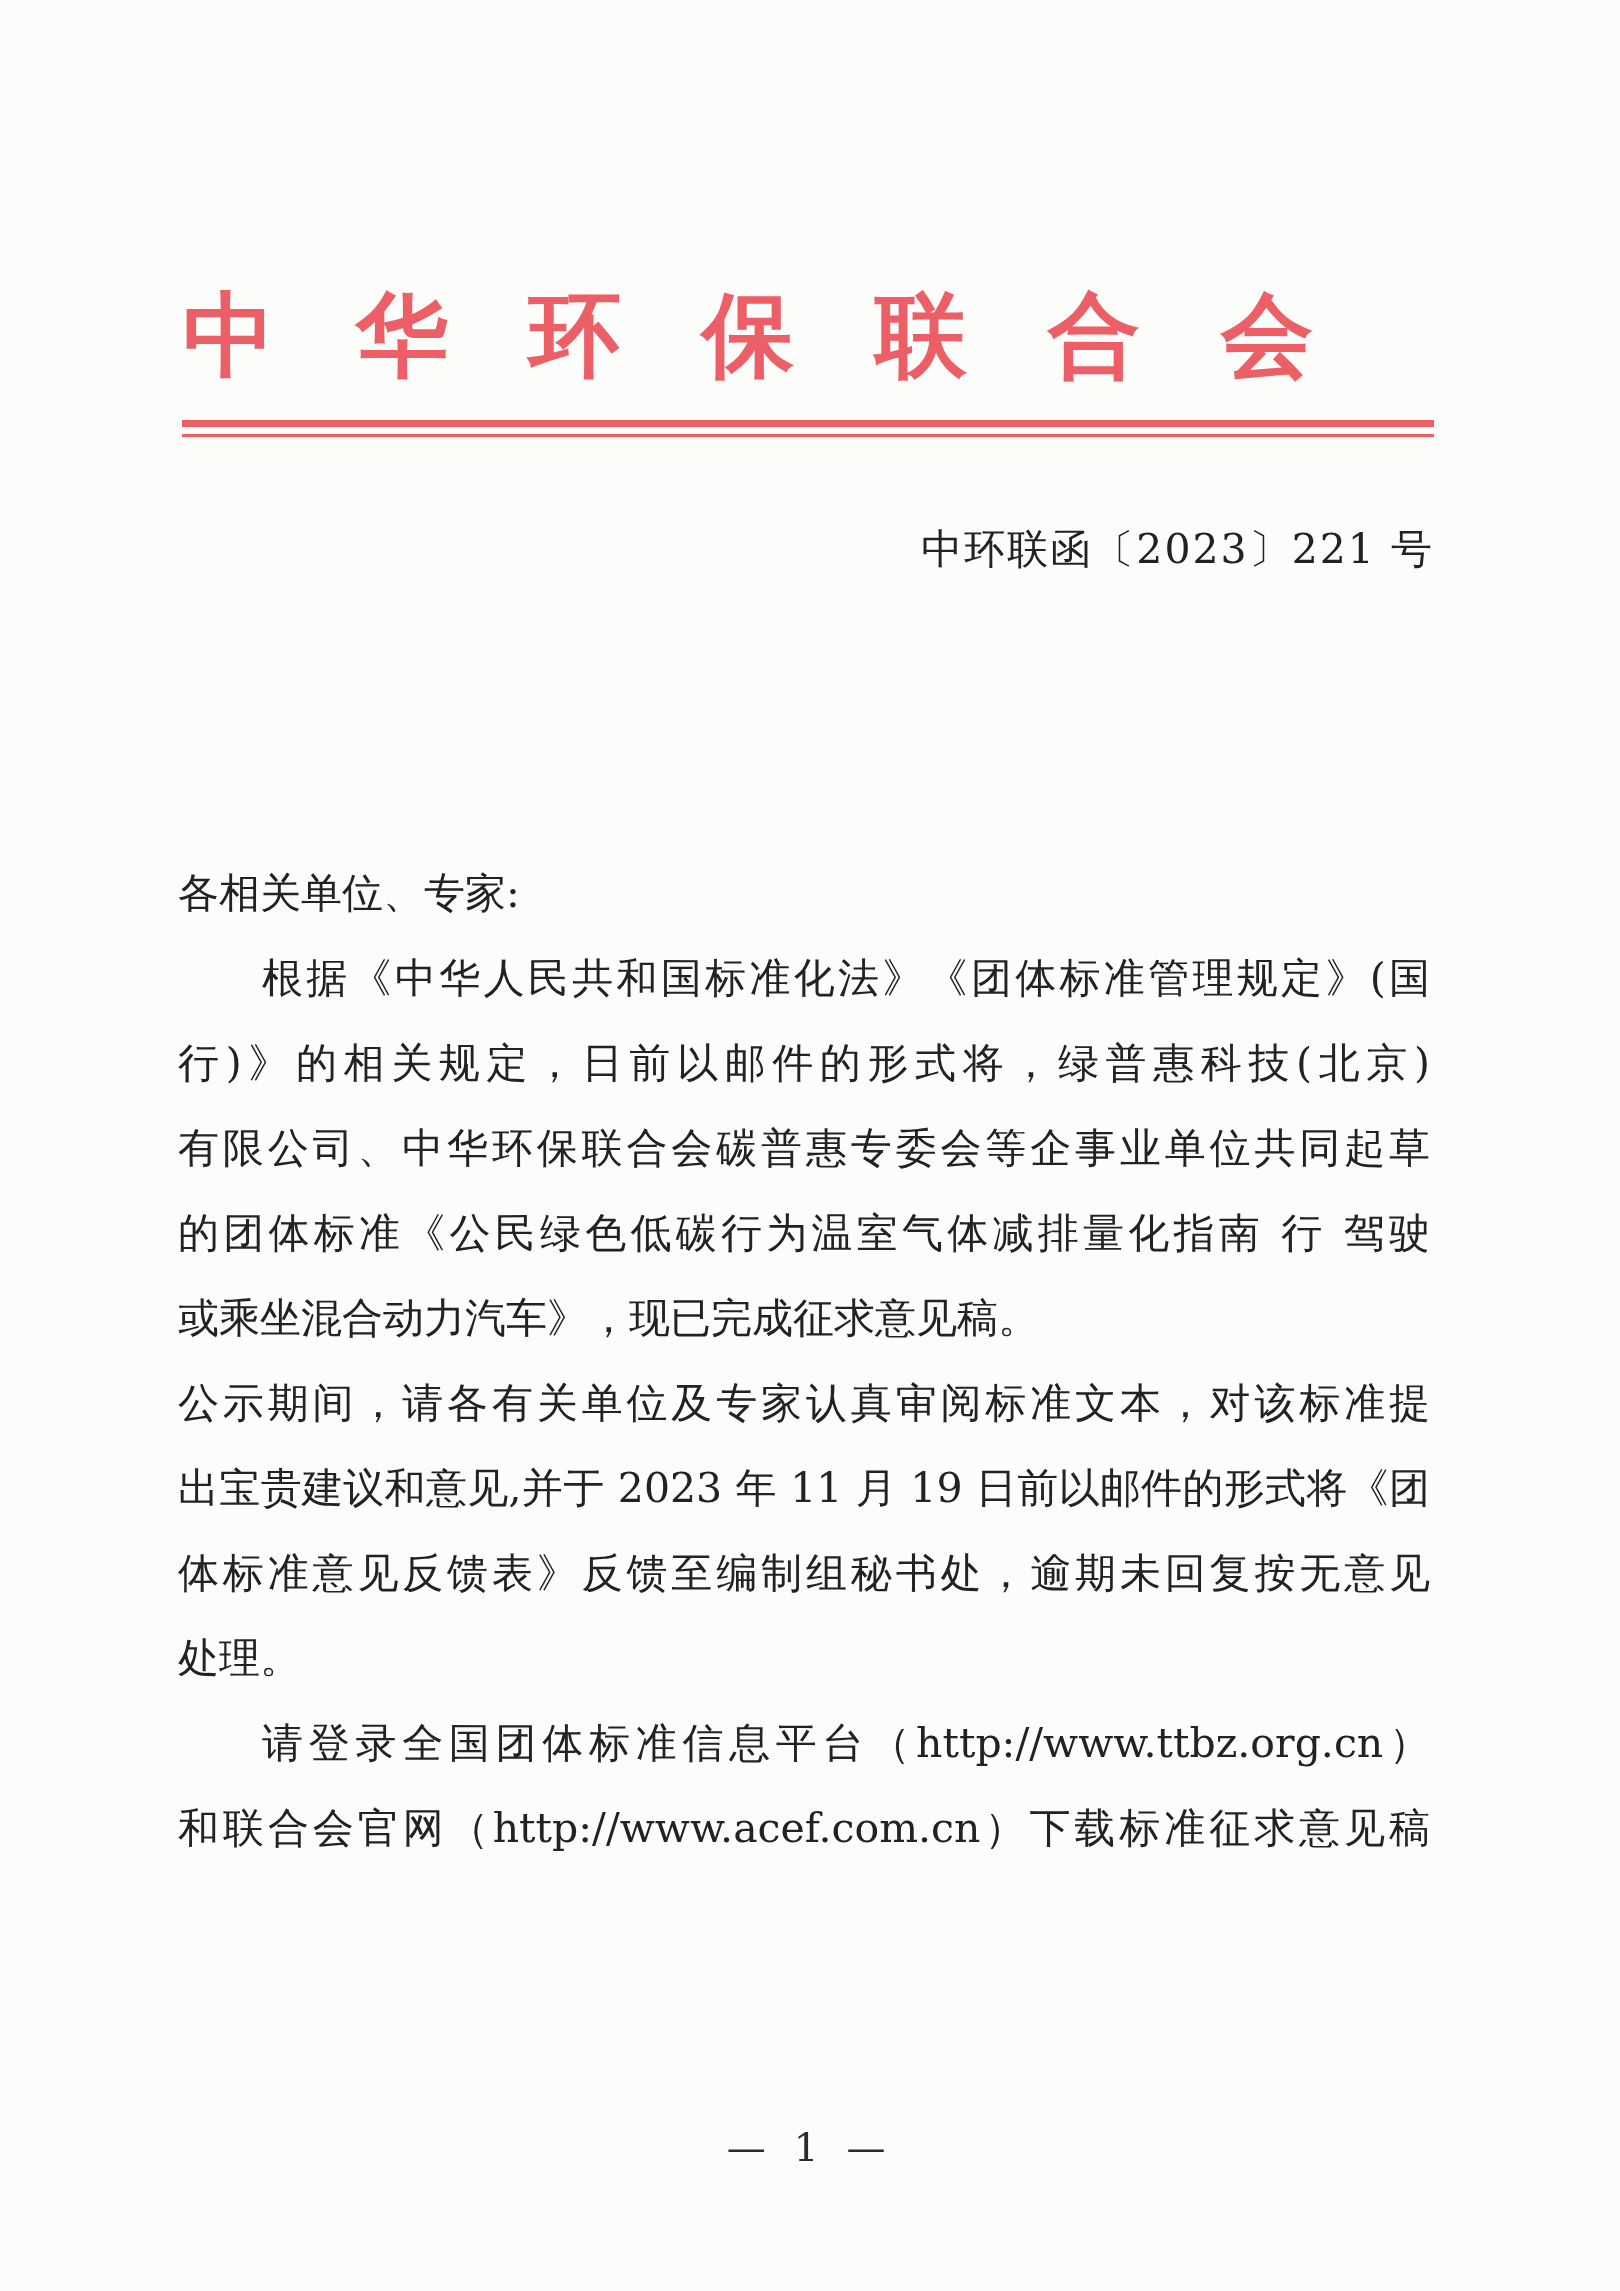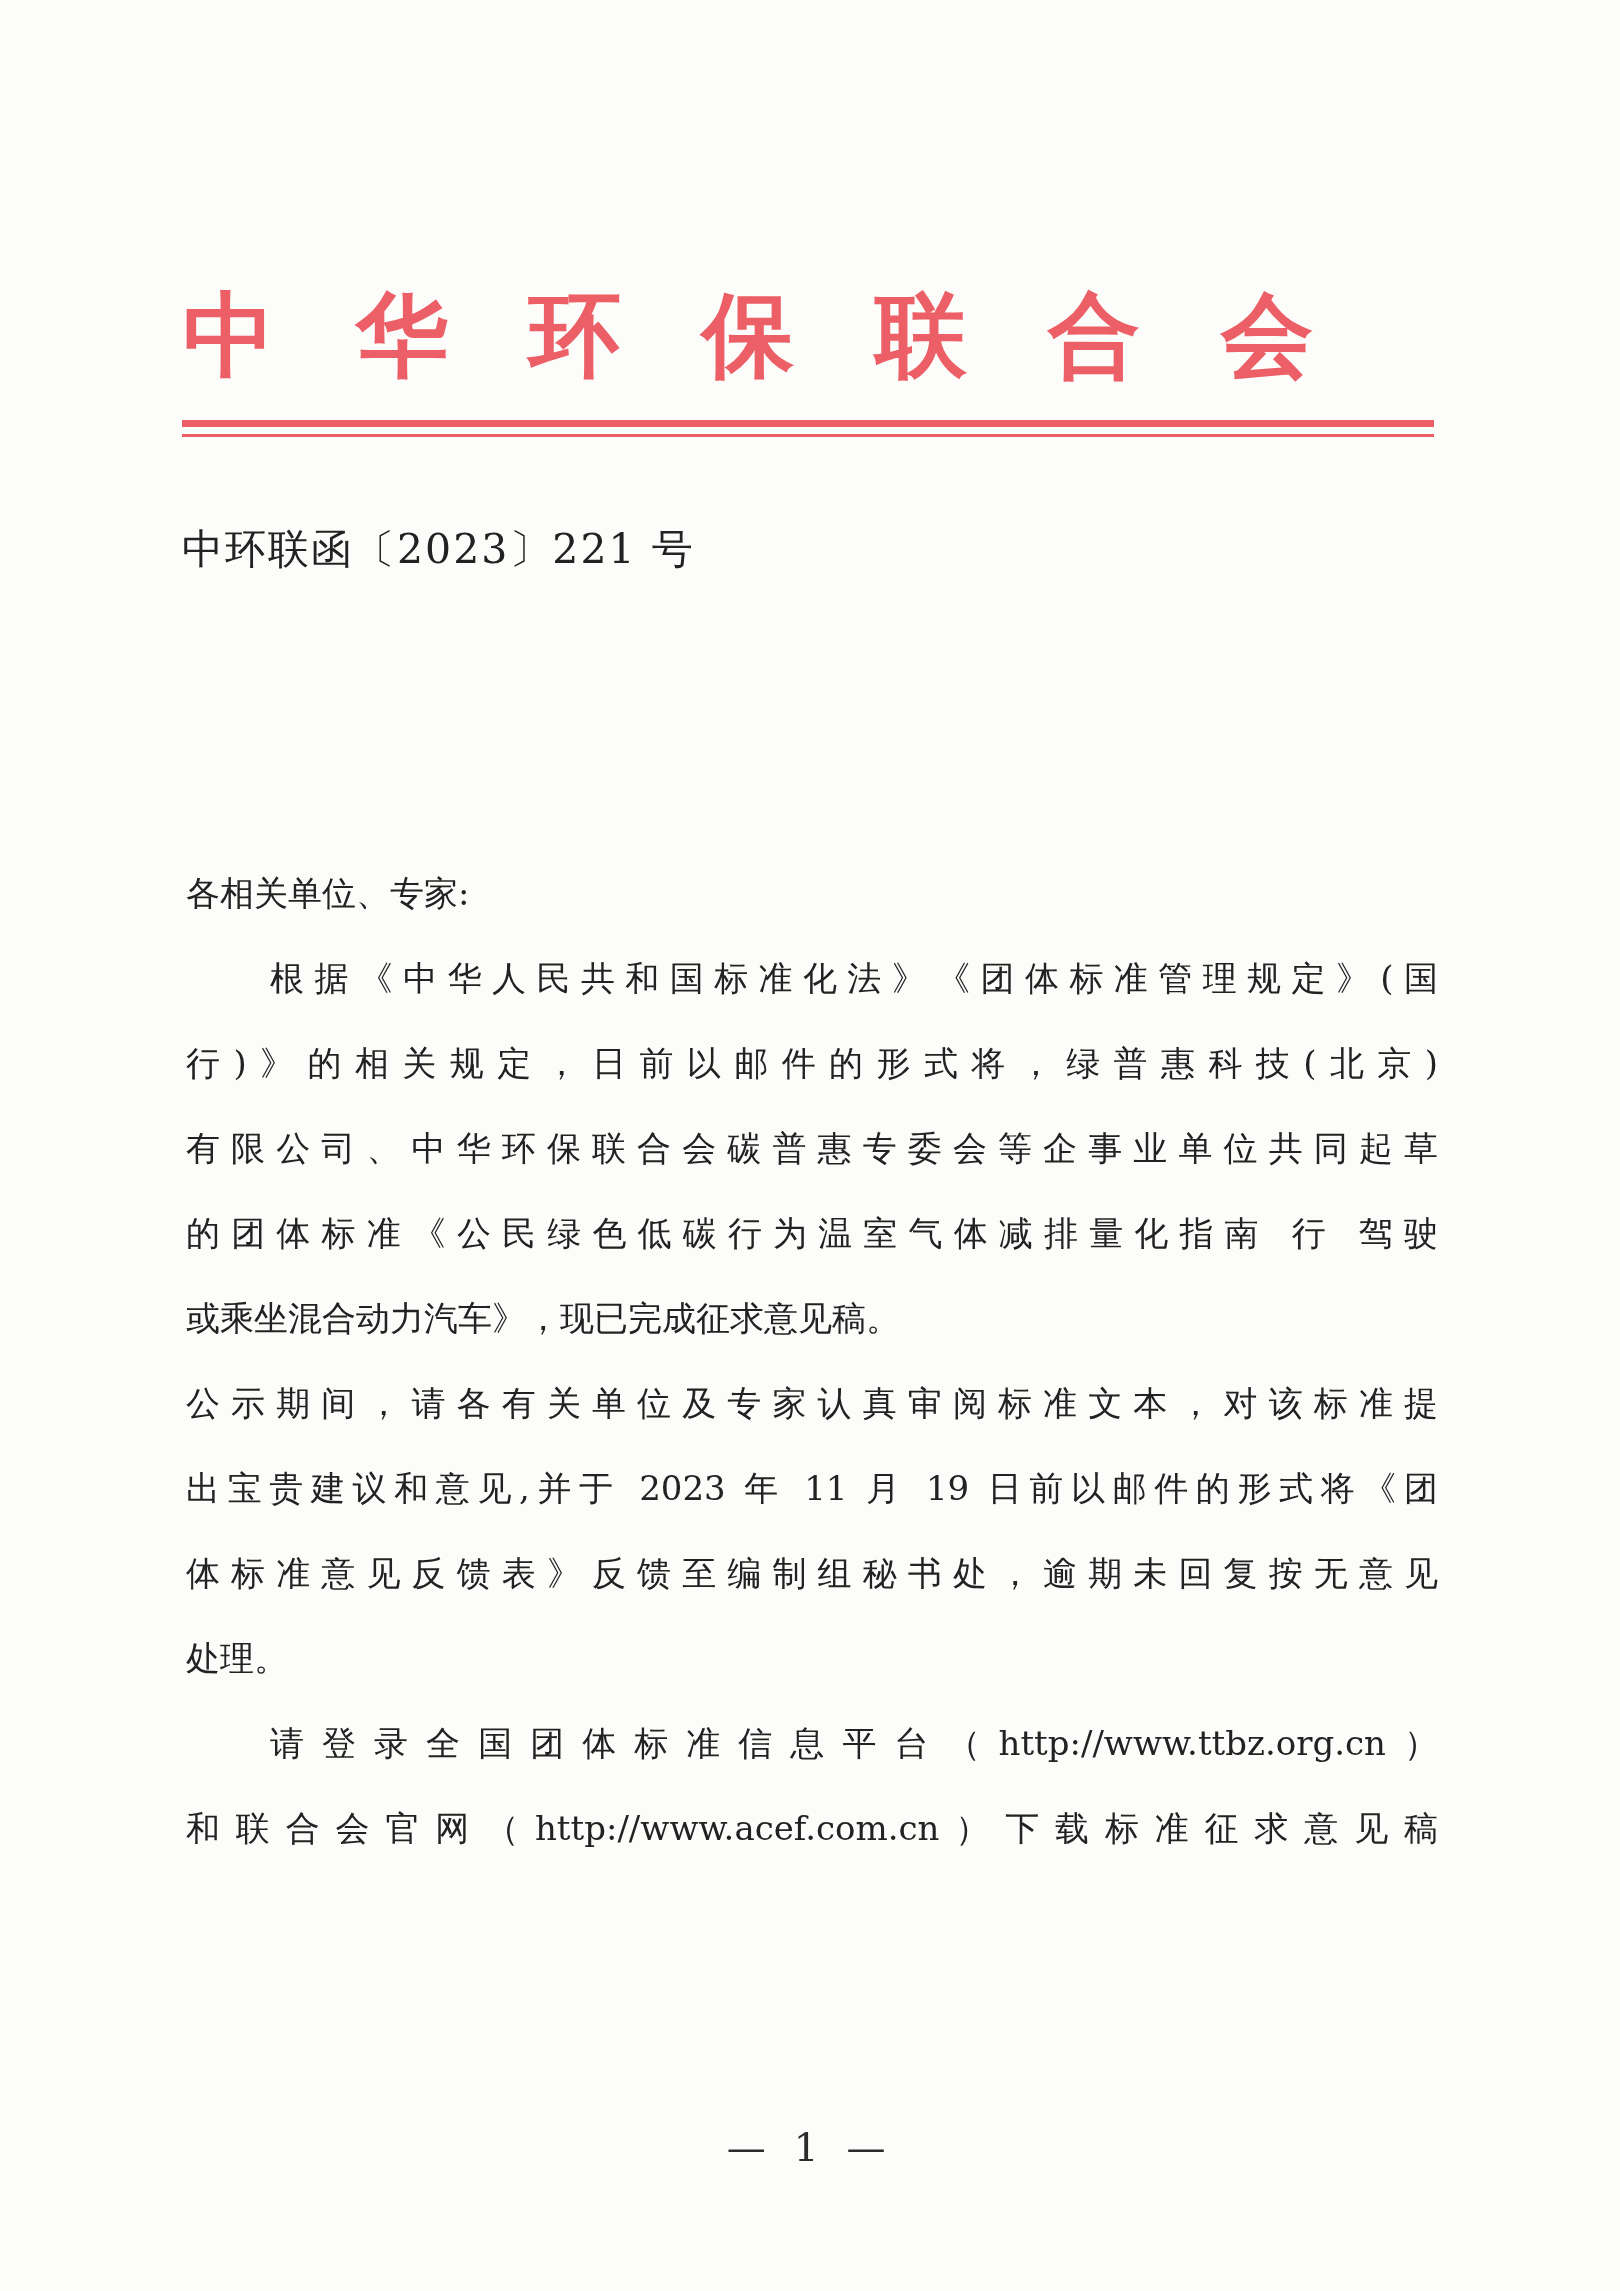--- a/index.html
+++ b/index.html
@@ -45,20 +45,21 @@
     width: 1252px;
     height: 2.9px;
     background: var(--brand, #ec5f67);
   }
   
   .doc-number {
     position: absolute;
     top: 523px;
     left: 182px;
     width: 1252px;
+    text-align: right;
     font-size: 41px;
     line-height: 1.3;
     letter-spacing: 2px;
     color: #222;
   }
   
   .doc-title {
     position: absolute;
     top: 616px;
     left: 167px;
@@ -67,23 +68,23 @@
     text-align: center;
     font-size: 49px;
     font-weight: 700;
     line-height: 84px;
     color: #111;
   }
   
   .body-text {
     position: absolute;
     top: 851px;
-    left: 186px;
+    left: 178px;
     width: 1252px;
-    font-size: 34px;
+    font-size: 41px;
     line-height: 85px;
     color: #222;
   }
   .bline {
     text-align: justify;
     text-align-last: justify;
     white-space: nowrap;
   }
   .bline.noj {
     text-align: left;

